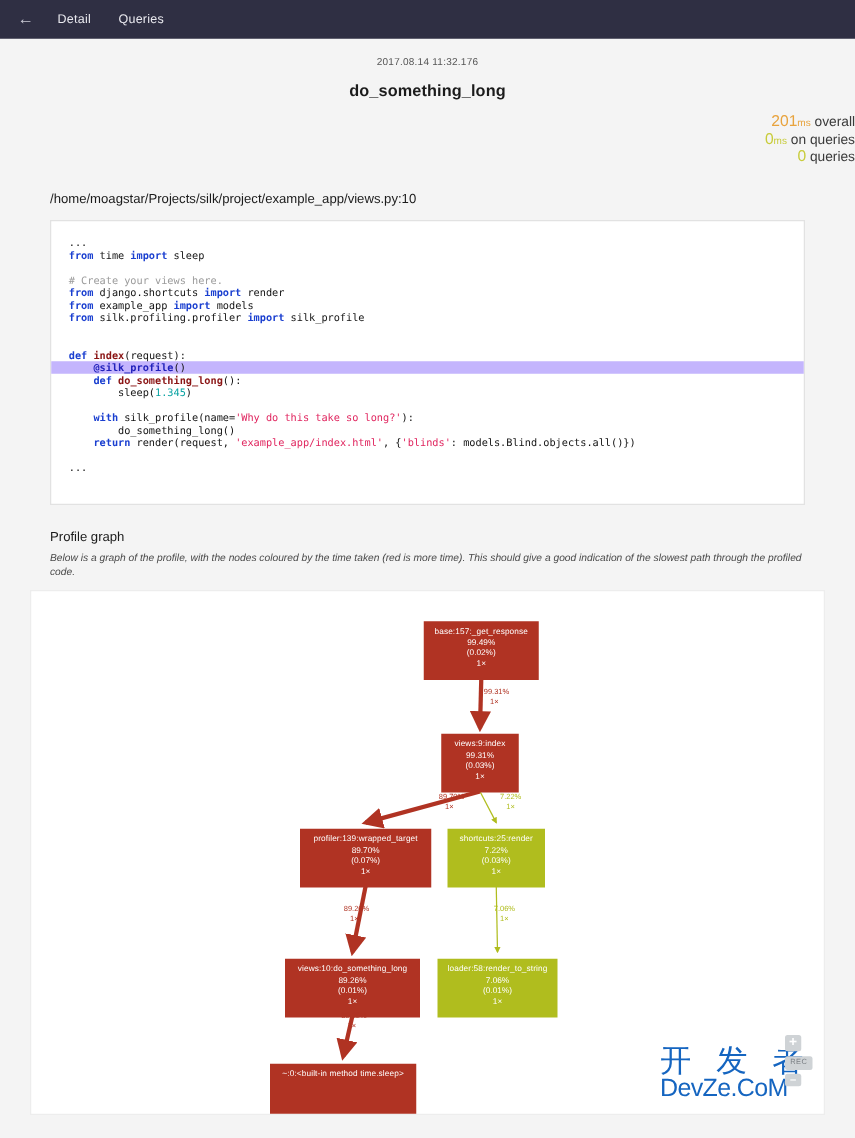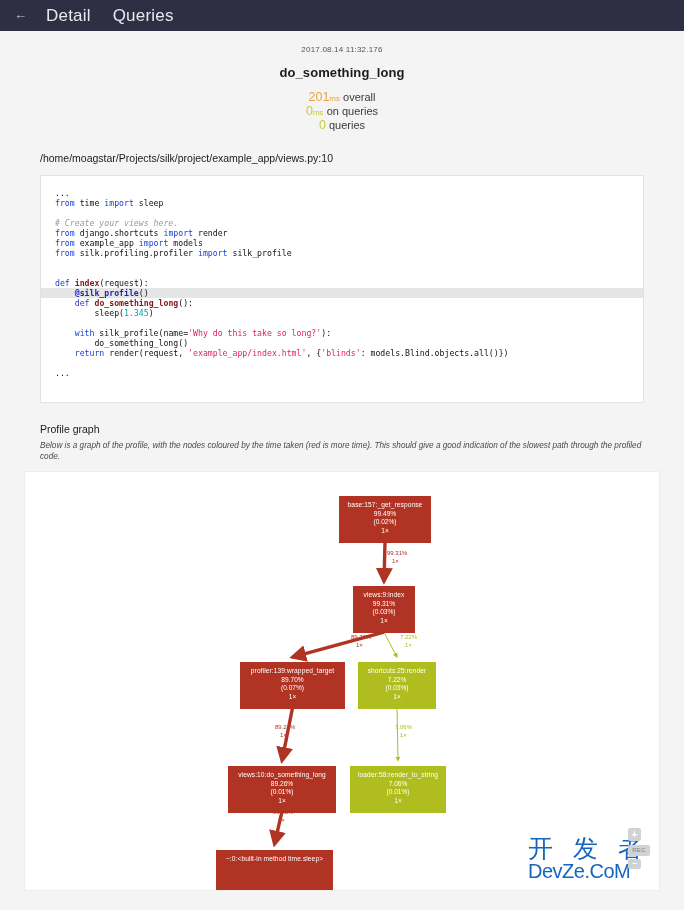--- a/index.html
+++ b/index.html
@@ -24,42 +24,42 @@
   }
   .nav-back {
     color: #c9c9d4;
     font-size: 13px;
     line-height: 1;
     padding: 4px 8px 6px 4px;
     cursor: pointer;
   }
   .nav-item {
     color: #e8e8ee;
-    font-size: 17px;
+    font-size: 10px;
     padding: 4px 11px;
     cursor: pointer;
     letter-spacing: .2px;
   }
 
   
   .summary { text-align: center; padding-top: 14px; }
   .timestamp {
     font-size: 8px;
     color: #555;
     letter-spacing: .2px;
   }
   .profile-title {
     margin-top: 11px;
     font-size: 13px;
     font-weight: bold;
     color: #1b1b1b;
     letter-spacing: .1px;
   }
   .stats { margin-top: 11px; line-height: 13px; }
-  .stat { font-size: 11px; color: #3a3a3a; }
+  .stat { font-size: 11px; color: #3a3a3a; text-align: right; }
   .stat .num { font-size: 12.5px; }
   .stat .unit { font-size: 8px; }
   .num-overall { color: #e8a33d; }
   .num-queries { color: #c8cc3a; }
 
   
   .section { padding: 0 40px; }
   .section-head {
     margin-top: 20px;
     font-size: 10.5px;
@@ -83,27 +83,27 @@
   }
   pre.code {
     margin: 0;
     font-family: "DejaVu Sans Mono", "Liberation Mono", monospace;
     font-size: 8.2px;
     line-height: 10px;
     color: #111;
     white-space: pre;
   }
   .code-line { padding: 0 14px; }
-  .code-line.hl { background: #e5e5e5; }
-  .tok-kw      { color: #1a3fd0; font-weight: normal; }
+  .code-line.hl { background: #c4b5fd; }
+  .tok-kw      { color: #1a3fd0; font-weight: bold; }
   .tok-def     { color: #8a1414; font-weight: bold; }
   .tok-deco    { color: #2222bb; font-weight: bold; }
   .tok-str     { color: #e0245e; }
   .tok-num     { color: #0aa3a3; }
-  .tok-cmt     { color: #9b9b9b; font-style: italic; }
+  .tok-cmt     { color: #9b9b9b; }
 
   
   .prune-row {
     margin-top: 8px;
     text-align: center;
     font-size: 9.5px;
     color: #333;
   }
   .prune-input {
     width: 21px;

